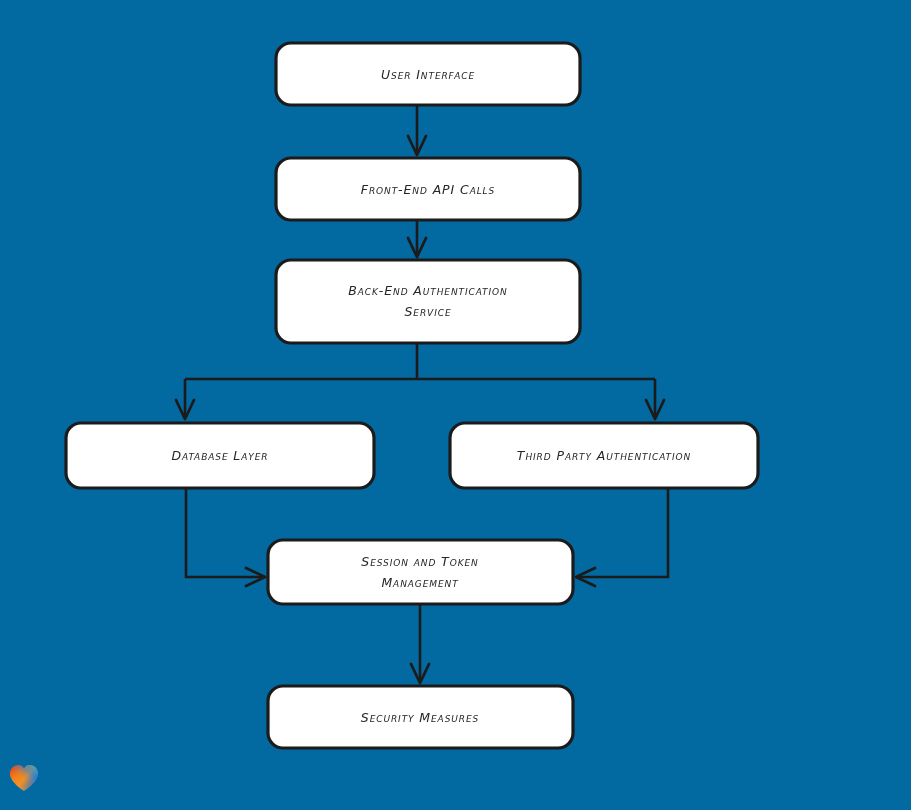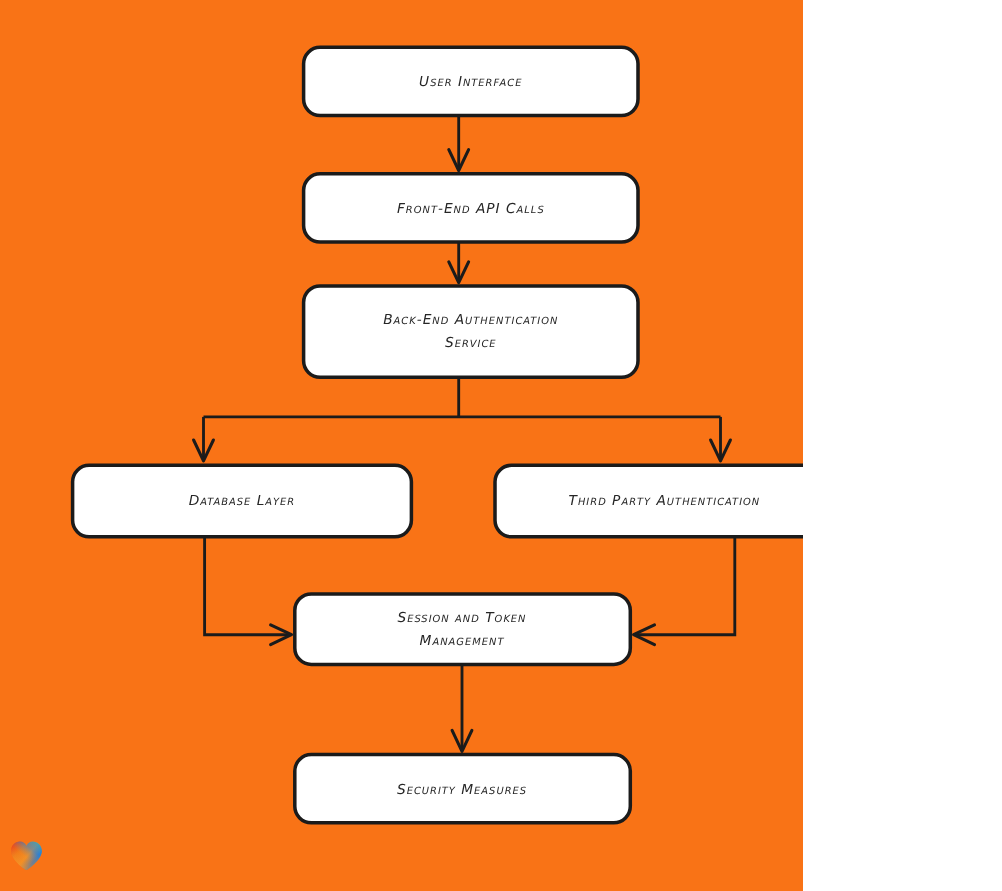--- a/index.html
+++ b/index.html
@@ -6,23 +6,23 @@
   html, body {
     margin: 0;
     padding: 0;
     background: #ffffff;
   }
   body {
     font-family: "DejaVu Sans", sans-serif;
   }
   #canvas {
     position: relative;
-    width: 730px;
+    width: 911px;
     height: 810px;
-    background: #f97316;
+    background: #0369a1;
     overflow: hidden;
   }
   #flow-svg {
     position: absolute;
     top: 0;
     left: 0;
     width: 911px;
     height: 810px;
   }
   .node-box {

